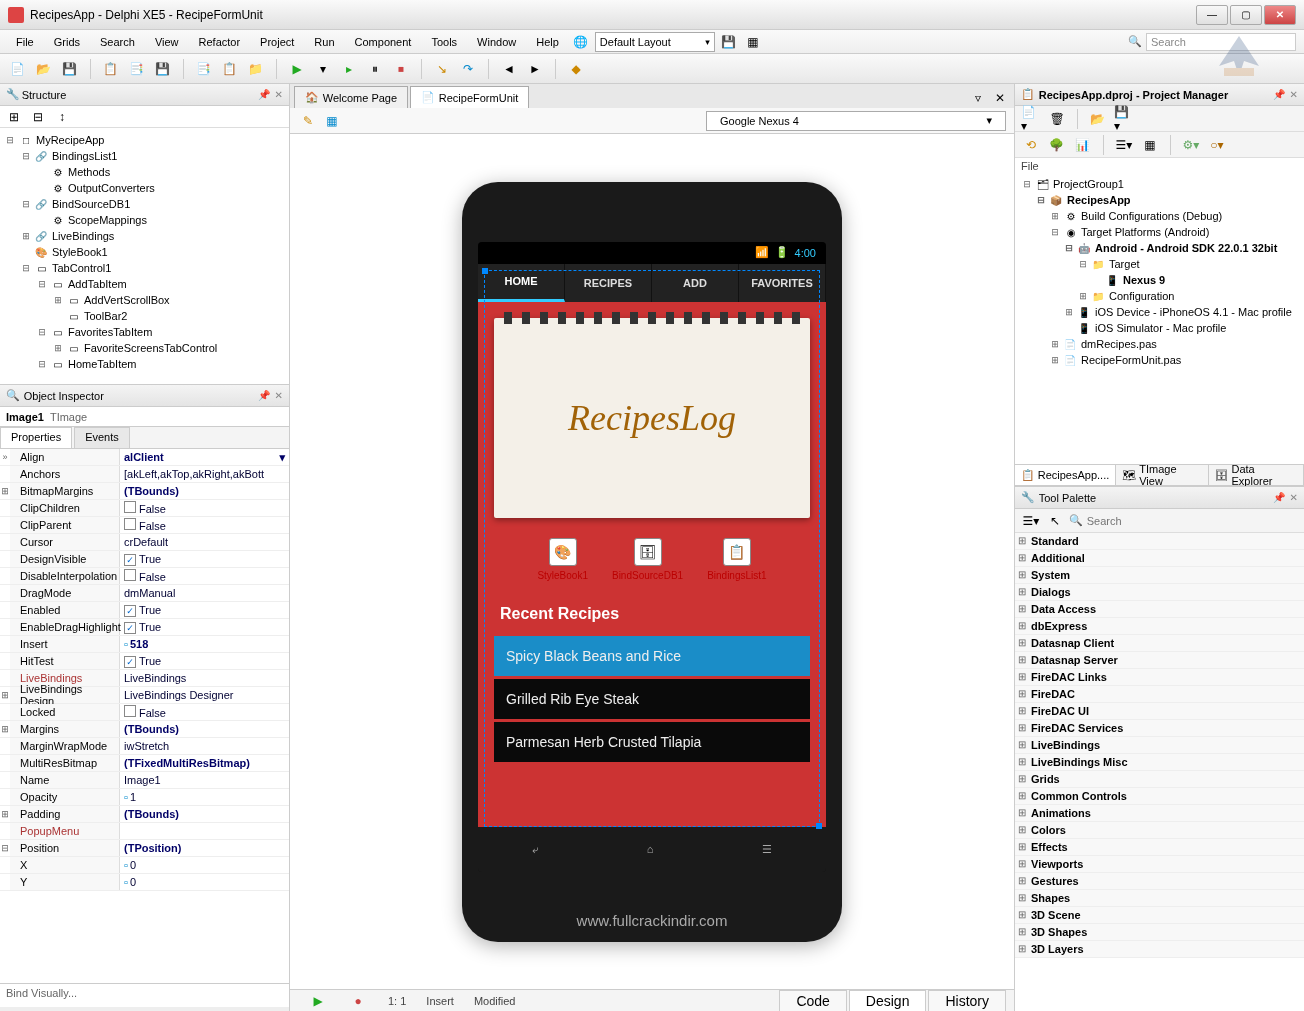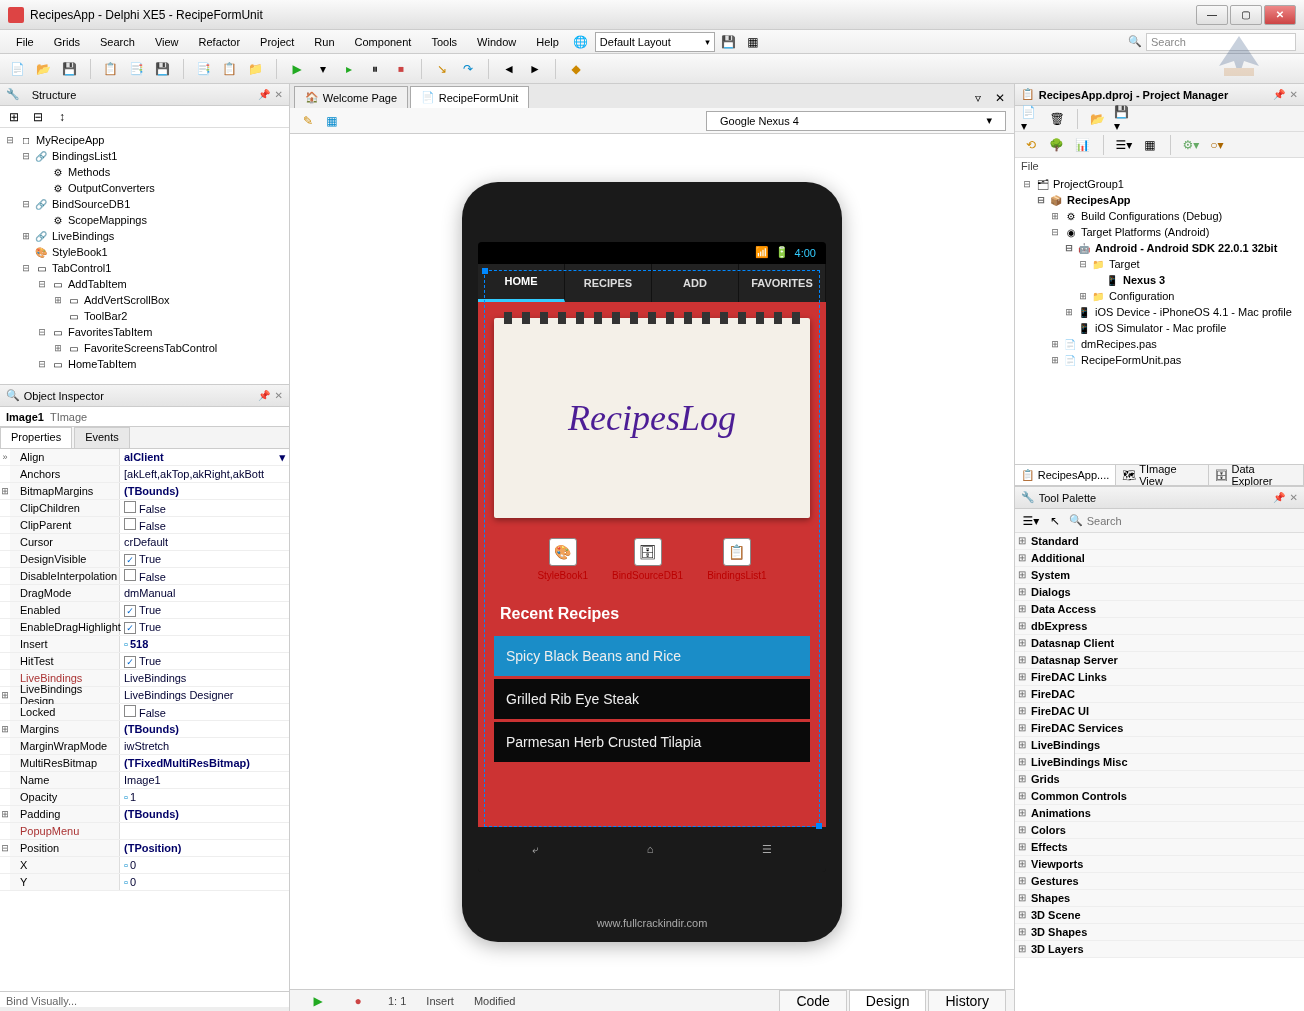--- a/index.html
+++ b/index.html
@@ -41,21 +41,21 @@
 .tab { padding: 3px 10px; border: 1px solid #ccc; border-bottom: none; background: #fff; margin-right: 2px; cursor: pointer; font-size: 11px; }
 .tab.inactive { background: #e8e8e8; }
 .props { flex: 1; overflow: auto; }
 .prop-row { display: flex; height: 17px; border-bottom: 1px solid #eee; align-items: center; font-size: 11px; }
 .prop-row .pname { width: 110px; padding-left: 10px; background: #f8f8f8; border-right: 1px solid #ddd; height: 100%; display: flex; align-items: center; }
 .prop-row .pval { flex: 1; padding-left: 4px; color: #003; }
 .prop-row .pval.bold { color: #006; font-weight: bold; }
 .prop-row .pname.red { color: #a33; }
 .prop-row .exp2 { width: 10px; text-align: center; font-size: 9px; color: #666; }
 .checkbox { width: 12px; height: 12px; border: 1px solid #888; background: #fff; display: inline-flex; align-items: center; justify-content: center; margin-right: 3px; font-size: 9px; color: #06c; }
-.bind-row { height: 16px; border-top: 1px solid #ccc; padding: 3px 6px; background: #fff; color: #666; }
+.bind-row { height: 24px; border-top: 1px solid #ccc; padding: 3px 6px; background: #fff; color: #666; }
 .fname-sec { height: 40px; border-top: 1px solid #ccc; padding: 4px 6px; background: #fff; font-weight: bold; }
 .center-col { flex: 1; display: flex; flex-direction: column; background: #f0f0f0; }
 .doc-tabs { height: 24px; display: flex; align-items: flex-end; background: #e8e8e8; padding: 0 4px; }
 .doc-tab { padding: 4px 10px; border: 1px solid #aaa; border-bottom: none; background: #f0f0f0; margin-right: 2px; display: flex; align-items: center; gap: 4px; cursor: pointer; font-size: 11px; }
 .doc-tab.active { background: #fff; }
 .doc-tabs .navbtns { margin-left: auto; display: flex; gap: 2px; }
 .design-top { height: 26px; display: flex; align-items: center; padding: 0 8px; gap: 4px; border-bottom: 1px solid #ccc; background: #f8f8f8; }
 .device-combo { flex: 0 0 300px; height: 20px; border: 1px solid #aaa; background: #fff; padding: 0 13px; display: flex; align-items: center; margin-left: auto; }
 .device-combo::after { content: "▾"; margin-left: auto; }
 .design-area { flex: 1; display: flex; align-items: center; justify-content: center; background: #fff; position: relative; overflow: hidden; }
@@ -64,30 +64,30 @@
 .sel-handles { position: absolute; inset: 28px 6px 45px 6px; border: 1px dashed #08f; pointer-events: none; }
 .sel-handles::before, .sel-handles::after { content: ""; position: absolute; width: 6px; height: 6px; background: #08f; }
 .sel-handles::before { top: -3px; left: -3px; } .sel-handles::after { bottom: -3px; right: -3px; }
 .statusbar-phone { height: 22px; background: #000; color: #3cf; display: flex; align-items: center; justify-content: flex-end; padding: 0 10px; gap: 6px; font-size: 11px; }
 .app-tabs { height: 38px; background: #222; display: flex; }
 .app-tab { flex: 1; display: flex; align-items: center; justify-content: center; color: #ddd; font-size: 11px; font-weight: bold; border-right: 1px solid #111; cursor: pointer; }
 .app-tab.active { border-bottom: 3px solid #3cf; color: #fff; }
 .app-body { flex: 1; background: #cc3333; background-image: radial-gradient(circle at 10% 20%, rgba(255,255,255,.05) 0 2px, transparent 2px); display: flex; flex-direction: column; padding: 10px; }
 .notepad { background: #f4f0e8; border-radius: 2px; height: 200px; margin: 6px; position: relative; box-shadow: 0 2px 6px rgba(0,0,0,.4); display: flex; align-items: center; justify-content: center; }
 .notepad::before { content: ""; position: absolute; top: -6px; left: 10px; right: 10px; height: 12px; background: repeating-linear-gradient(90deg, #333 0 8px, transparent 8px 18px); }
-.logo-text { font-family: cursive; font-size: 36px; color: #4c1d95; font-style: italic; }
+.logo-text { font-family: cursive; font-size: 36px; color: #a16207; font-style: italic; }
 .components-row { display: flex; justify-content: center; gap: 24px; padding: 14px 0; }
 .comp-item { display: flex; flex-direction: column; align-items: center; gap: 4px; }
 .comp-icon { width: 28px; height: 28px; background: #fff; border: 1px solid #888; border-radius: 3px; display: flex; align-items: center; justify-content: center; font-size: 14px; }
 .comp-label { font-size: 10px; color: #b00; }
 .recent-header { color: #fff; font-size: 16px; font-weight: bold; padding: 10px 12px; }
 .recipe-item { background: #0a0a0a; color: #eee; padding: 12px; margin: 3px 6px; font-size: 14px; cursor: pointer; }
 .recipe-item.selected { background: #1a8dc8; }
 .nav-buttons { height: 45px; background: #1a1a1a; display: flex; align-items: center; justify-content: space-around; color: #aaa; font-size: 18px; }
-.watermark { position: absolute; bottom: 60px; left: 50%; transform: translateX(-50%); color: #aaa; font-size: 11px; pointer-events: none; }
+.watermark { position: absolute; bottom: 60px; left: 50%; transform: translateX(-50%); color: #aaa; font-size: 15px; pointer-events: none; }
 .bottom-tabs { height: 22px; display: flex; align-items: center; padding: 0 8px; gap: 2px; background: #f4f4f4; border-top: 1px solid #ccc; }
 .btab { padding: 2px 16px; border: 1px solid #ccc; background: #f8f8f8; font-size: 14px; cursor: pointer; }
 .btab.active { background: #fff; }
 .status-strip { flex: 1; display: flex; gap: 20px; align-items: center; padding: 0 10px; color: #444; }
 .right-col { width: 290px; display: flex; flex-direction: column; border-left: 1px solid #ccc; background: #fff; }
 .proj-panel { flex: 0 0 380px; display: flex; flex-direction: column; overflow: hidden; }
 .proj-toolbar { height: 26px; display: flex; align-items: center; gap: 6px; padding: 0 6px; background: #f4f4f4; border-bottom: 1px solid #ddd; }
 .proj-toolbar2 { height: 26px; display: flex; align-items: center; gap: 6px; padding: 0 6px; background: #f4f4f4; border-bottom: 1px solid #ddd; }
 .file-lbl { padding: 2px 6px; color: #444; }
 .proj-tree { flex: 1; overflow: auto; padding: 2px 0; }
@@ -173,21 +173,21 @@
     <span class="tb-btn">►</span>
     <span class="tb-sep"></span>
     <span class="tb-btn" style="color:#c80">◆</span>
   </div>
 
   <div class="main-area">
     <div class="left-col">
       <div class="structure-panel">
         <div class="panel-header">
           <span>🔧</span>
-          <span style="margin-left:12px">Structure</span>
+          <span style="margin-left:2px">Structure</span>
           <span class="pin">📌</span>
           <span class="closex">✕</span>
         </div>
         <div style="height:22px;border-bottom:1px solid #ddd;display:flex;align-items:center;padding:0 4px;gap:4px">
           <span class="tb-btn">⊞</span>
           <span class="tb-btn">⊟</span>
           <span class="tb-btn">↕</span>
         </div>
         <div class="tree" id="struct-tree">
             <div class="tree-item ind0">
@@ -559,21 +559,21 @@
               <span>Android - Android SDK 22.0.1 32bit</span>
             </div>
             <div class="ptree-item" style="padding-left: 62px;">
               <span class="exp">⊟</span>
               <span class="ticon">📁</span>
               <span>Target</span>
             </div>
             <div class="ptree-item bold" style="padding-left: 76px;">
               <span class="exp"></span>
               <span class="ticon">📱</span>
-              <span>Nexus 3</span>
+              <span>Nexus 9</span>
             </div>
             <div class="ptree-item" style="padding-left: 62px;">
               <span class="exp">⊞</span>
               <span class="ticon">📁</span>
               <span>Configuration</span>
             </div>
             <div class="ptree-item" style="padding-left: 48px;">
               <span class="exp">⊞</span>
               <span class="ticon">📱</span>
               <span>iOS Device - iPhoneOS 4.1 - Mac profile</span>

